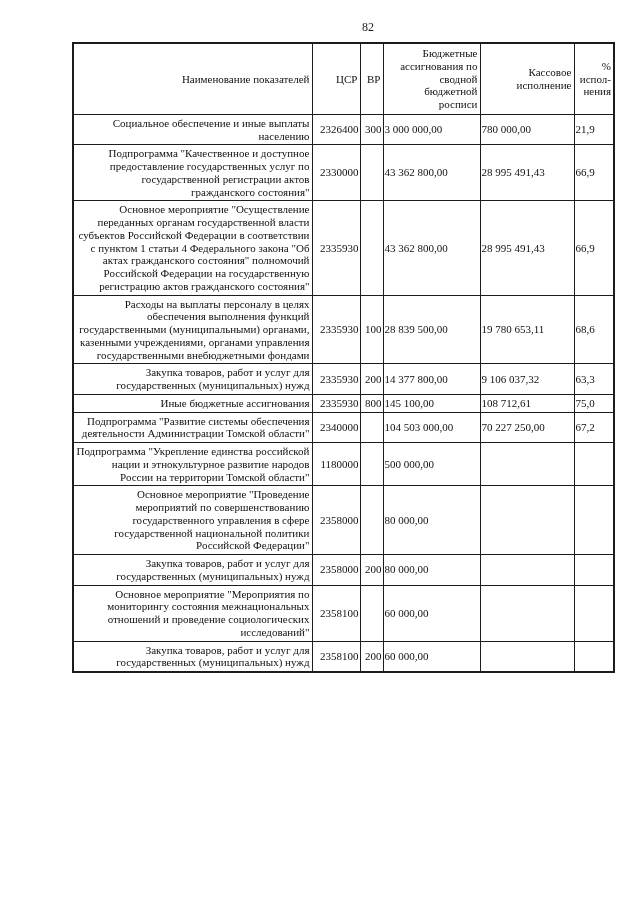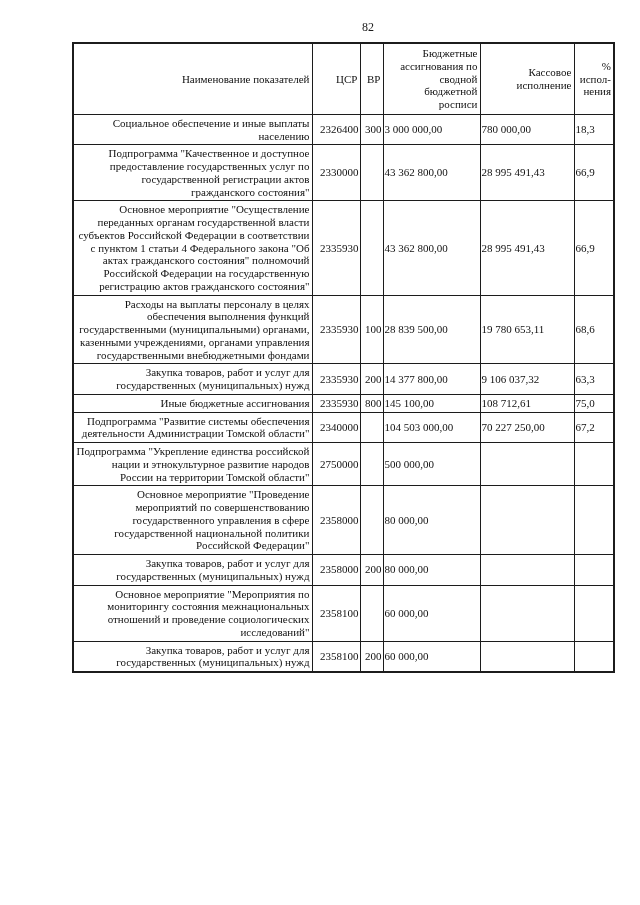--- a/index.html
+++ b/index.html
@@ -97,21 +97,21 @@
 нения</th>
       </tr>
     </thead>
     <tbody>
         <tr>
           <td class="cell-name">Социальное обеспечение и иные выплаты населению</td>
           <td class="cell-csr">2326400</td>
           <td class="cell-vr">300</td>
           <td class="cell-budget">3 000 000,00</td>
           <td class="cell-cash">780 000,00</td>
-          <td class="cell-pct">18,3</td>
+          <td class="cell-pct">21,9</td>
         </tr>
         <tr>
           <td class="cell-name">Подпрограмма "Качественное и доступное предоставление государственных услуг по государственной регистрации актов гражданского состояния"</td>
           <td class="cell-csr">2330000</td>
           <td class="cell-vr"></td>
           <td class="cell-budget">43 362 800,00</td>
           <td class="cell-cash">28 995 491,43</td>
           <td class="cell-pct">66,9</td>
         </tr>
         <tr>
@@ -149,21 +149,21 @@
         <tr>
           <td class="cell-name">Подпрограмма "Развитие системы обеспечения деятельности Администрации Томской области"</td>
           <td class="cell-csr">2340000</td>
           <td class="cell-vr"></td>
           <td class="cell-budget">104 503 000,00</td>
           <td class="cell-cash">70 227 250,00</td>
           <td class="cell-pct">67,2</td>
         </tr>
         <tr>
           <td class="cell-name">Подпрограмма "Укрепление единства российской нации и этнокультурное развитие народов России на территории Томской области"</td>
-          <td class="cell-csr">2750000</td>
+          <td class="cell-csr">1180000</td>
           <td class="cell-vr"></td>
           <td class="cell-budget">500 000,00</td>
           <td class="cell-cash"></td>
           <td class="cell-pct"></td>
         </tr>
         <tr>
           <td class="cell-name">Основное мероприятие "Проведение мероприятий по совершенствованию государственного управления в сфере государственной национальной политики Российской Федерации"</td>
           <td class="cell-csr">2358000</td>
           <td class="cell-vr"></td>
           <td class="cell-budget">80 000,00</td>

